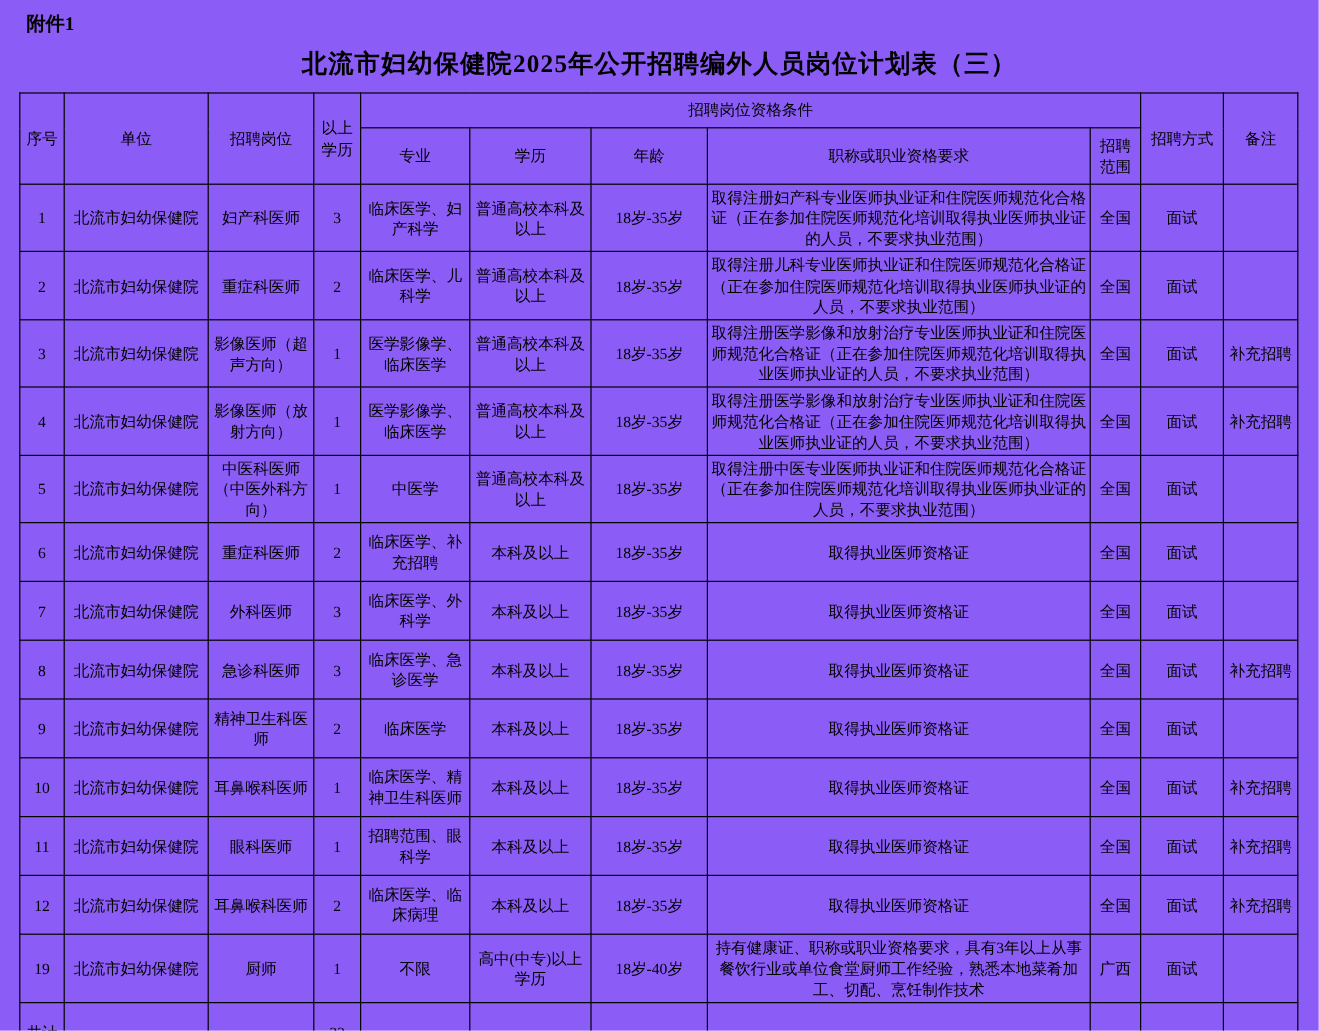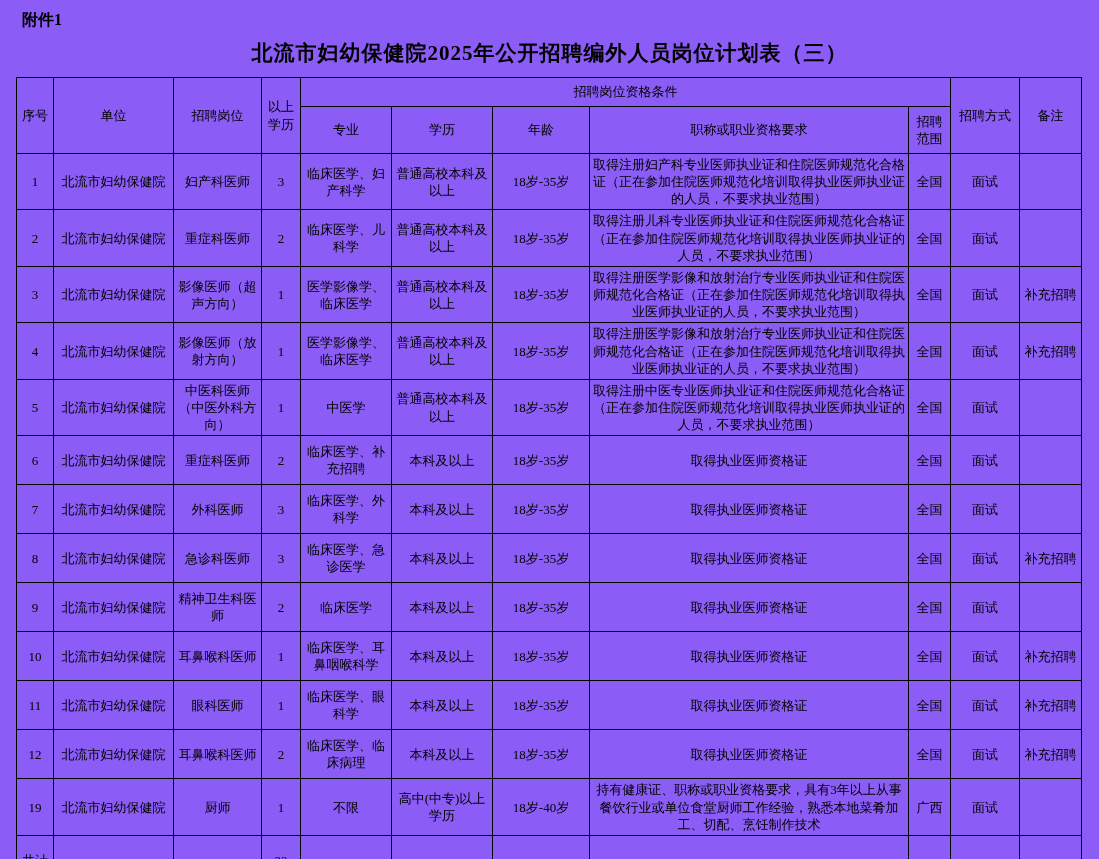--- a/index.html
+++ b/index.html
@@ -177,34 +177,34 @@
           <td data-name="cell-requirement">取得执业医师资格证</td>
           <td data-name="cell-scope">全国</td>
           <td data-name="cell-method">面试</td>
           <td data-name="cell-remark"></td>
         </tr>
         <tr data-name="table-row">
           <td data-name="cell-seq">10</td>
           <td data-name="cell-unit">北流市妇幼保健院</td>
           <td data-name="cell-post">耳鼻喉科医师</td>
           <td data-name="cell-count">1</td>
-          <td data-name="cell-major">临床医学、耳鼻咽喉科学</td>
+          <td data-name="cell-major">临床医学、精神卫生科医师</td>
           <td data-name="cell-education">本科及以上</td>
           <td data-name="cell-age">18岁-35岁</td>
           <td data-name="cell-requirement">取得执业医师资格证</td>
           <td data-name="cell-scope">全国</td>
           <td data-name="cell-method">面试</td>
           <td data-name="cell-remark">补充招聘</td>
         </tr>
         <tr data-name="table-row">
           <td data-name="cell-seq">11</td>
           <td data-name="cell-unit">北流市妇幼保健院</td>
           <td data-name="cell-post">眼科医师</td>
           <td data-name="cell-count">1</td>
-          <td data-name="cell-major">临床医学、眼科学</td>
+          <td data-name="cell-major">招聘范围、眼科学</td>
           <td data-name="cell-education">本科及以上</td>
           <td data-name="cell-age">18岁-35岁</td>
           <td data-name="cell-requirement">取得执业医师资格证</td>
           <td data-name="cell-scope">全国</td>
           <td data-name="cell-method">面试</td>
           <td data-name="cell-remark">补充招聘</td>
         </tr>
         <tr data-name="table-row">
           <td data-name="cell-seq">12</td>
           <td data-name="cell-unit">北流市妇幼保健院</td>

